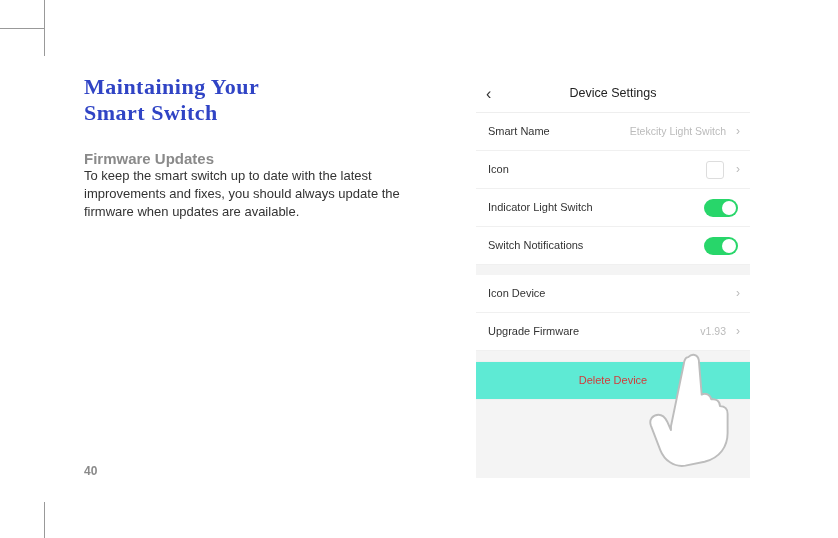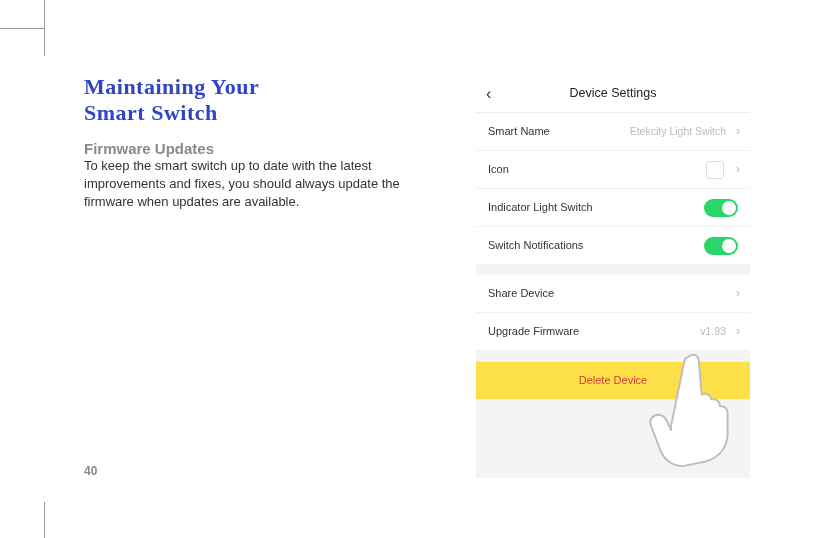--- a/index.html
+++ b/index.html
@@ -2,37 +2,37 @@
 <html><head>
 <meta charset="utf-8">
 <style>
   html,body{margin:0;padding:0;width:838px;height:538px;background:#fff;font-family:Arial,Helvetica,sans-serif;color:#000}
   .crop-top-line{position:absolute;left:44px;top:0;width:1px;height:56px;background:#999;} 
   .crop-top-h{position:absolute;left:0;top:28px;width:44px;height:1px;background:#999}
   .crop-bottom-v{position:absolute;left:44px;bottom:0;width:1px;height:36px;background:#999}
   .page{position:absolute;left:84px;top:74px;right:84px;bottom:56px}
   .col-left{position:absolute;left:0;top:0;width:350px}
   .title{font-family:Liberation Serif, serif;font-weight:900;color:#3044c5;font-size:22px;line-height:26px;letter-spacing:.5px}
-  .section-h{margin-top:14px;font-weight:bold;color:#8a8a8a;font-size:15px}
+  .section-h{margin-top:24px;font-weight:bold;color:#8a8a8a;font-size:15px}
   .para{font-size:13px;line-height:18px;color:#333;font-weight:400}
   .para b{font-weight:700;color:#1a1a1a}
   .pagenum{position:absolute;left:84px;bottom:60px;color:#8a8a8a;font-size:12px;font-weight:bold}
   .phone{position:absolute;left:476px;top:76px;width:274px;height:402px;background:#f4f4f4;overflow:hidden}
   .nav{background:#fff;height:36px;position:relative;border-bottom:1px solid #eee}
   .nav .back{position:absolute;left:10px;top:9px;font-size:16px;color:#333}
   .nav .nt{position:absolute;left:0;right:0;top:10px;text-align:center;font-size:12.5px;color:#222}
   .row{background:#fff;height:37px;position:relative;border-bottom:1px solid #f0f0f0;font-size:11px}
   .row .lbl{position:absolute;left:12px;top:12px;color:#333}
   .row .val{position:absolute;right:24px;top:12px;color:#bbb;font-size:10.5px}
   .row .chev{position:absolute;right:10px;top:11px;color:#bbb;font-size:12px}
   .row .icon-sq{position:absolute;right:26px;top:10px;width:16px;height:16px;border:1px solid #ddd;border-radius:3px}
   .toggle{position:absolute;right:12px;top:10px;width:34px;height:18px;border-radius:10px;background:#28d66a}
   .toggle::after{content:"";position:absolute;right:2px;top:2px;width:14px;height:14px;border-radius:50%;background:#fff}
   .gap{height:10px;background:#f4f4f4}
-  .delete{background:#fde047;height:37px;text-align:center;font-size:11px;color:#d23b3b;line-height:37px;border-top:1px solid #f0f0f0;border-bottom:1px solid #f0f0f0}
+  .delete{background:#5eead4;height:37px;text-align:center;font-size:11px;color:#d23b3b;line-height:37px;border-top:1px solid #f0f0f0;border-bottom:1px solid #f0f0f0}
   .hand{position:absolute;left:170px;top:274px;width:96px;height:118px;pointer-events:none}
 </style>
 </head>
 <body>
 
 <div class="crop-top-h"></div>
 <div class="crop-top-line"></div>
 <div class="crop-bottom-v"></div>
 
 <div class="page">
@@ -72,21 +72,21 @@
   </div>
 
   <div class="row">
     <span class="lbl">Switch Notifications</span>
     <span class="toggle"></span>
   </div>
 
   <div class="gap"></div>
 
   <div class="row">
-    <span class="lbl">Share Device</span>
+    <span class="lbl">Icon Device</span>
     <span class="chev">›</span>
   </div>
 
   <div class="row">
     <span class="lbl">Upgrade Firmware</span>
     <span class="val">v1.93</span>
     <span class="chev">›</span>
   </div>
 
   <div class="gap"></div>

